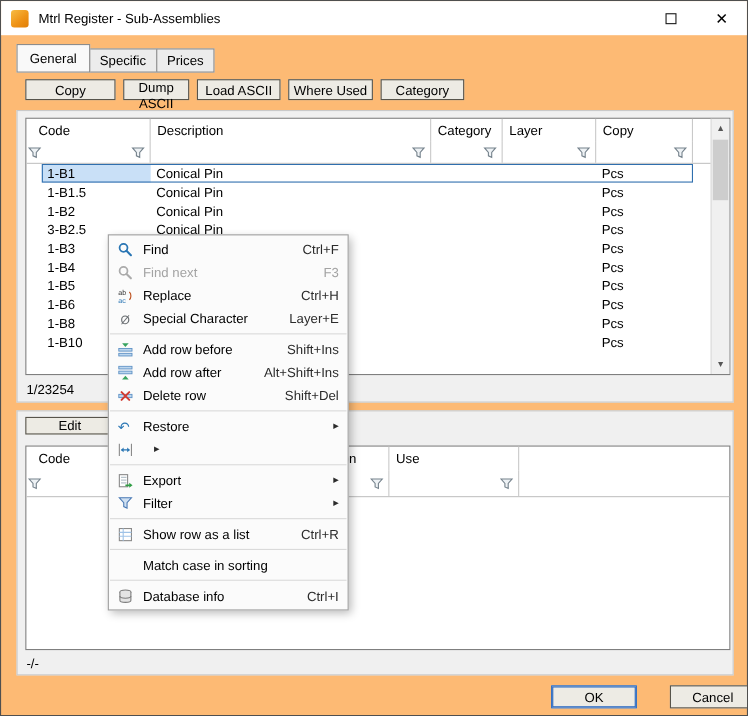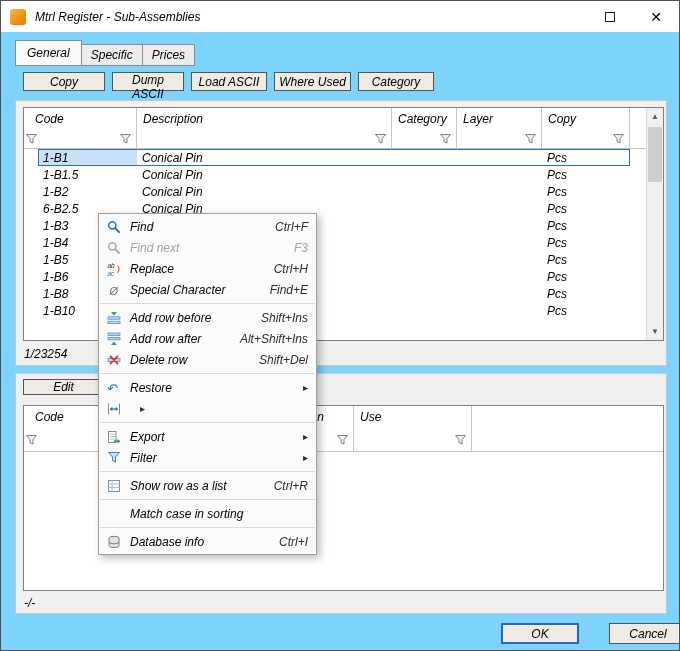--- a/index.html
+++ b/index.html
@@ -1,36 +1,36 @@
 <!DOCTYPE html>
 <html><head>
 <meta charset="utf-8">
 <style>
   *{box-sizing:border-box;margin:0;padding:0;}
   html,body{width:680px;height:651px;}
   body{font-family:"Liberation Sans","DejaVu Sans",sans-serif;font-size:12px;color:#000;}
-  #window{position:relative;width:680px;height:651px;background:#7dd3fc;border:1px solid #4f4f4f;overflow:hidden;font-style:italic;}
+  #window{position:relative;width:680px;height:651px;background:#fdba74;border:1px solid #4f4f4f;overflow:hidden;}
 
   .titlebar{position:absolute;top:0;left:0;right:0;height:31px;background:#fff;display:flex;align-items:center;}
   .app-icon{width:16px;height:16px;margin-left:9px;border-radius:3px;flex:none;
             background:linear-gradient(140deg,#f7bd45 0%,#ef9417 55%,#e07e06 100%);}
   .title{margin-left:9px;}
   .win-controls{margin-left:auto;display:flex;height:100%;}
   .win-btn{width:46px;height:100%;display:flex;align-items:center;justify-content:center;cursor:default;}
   .max-glyph{width:10px;height:10px;border:1px solid #1a1a1a;display:block;}
   .close-glyph{font-size:14px;line-height:1;}
 
   .tabs{position:absolute;top:39px;left:14px;display:flex;align-items:flex-end;}
   .tab{padding:3px 9px;background:#ececec;border:1px solid #8c8c8c;margin-right:-1px;}
   .tab.active{padding:5px 11px;background:#f9f9f9;position:relative;z-index:2;}
 
   .toolbar{position:absolute;top:71px;left:22px;display:flex;gap:7px;}
   button.btn{height:19px;background:#edebe4;border:1px solid #57544b;font:inherit;font-size:12px;padding:0 4px;}
   .toolbar .btn:nth-child(1){width:82px;}
-  .toolbar .btn:nth-child(2){width:72px;}
+  .toolbar .btn:nth-child(2){width:60px;}
   .toolbar .btn:nth-child(3){width:76px;}
   .toolbar .btn:nth-child(4){width:77px;}
   .toolbar .btn:nth-child(5){width:76px;}
 
   .panel{position:absolute;left:14px;width:652px;border:1px solid #c9c9c9;background:#f0f0f0;}
   #panelA{top:99px;height:266px;}
   #panelB{top:372px;height:241px;}
 
   .grid{position:absolute;left:22px;width:641px;background:#fff;border:1px solid #7f7f7f;z-index:2;}
   #gridA{top:106px;height:234px;}
@@ -190,21 +190,21 @@
           <div class="c rc" style="width: 14px;"></div>
           <div class="c rc" style="width: 99px;">1-B2</div>
           <div class="c rc" style="width: 255px;">Conical Pin</div>
           <div class="c rc" style="width: 65px;"></div>
           <div class="c rc" style="width: 85px;"></div>
           <div class="c rc" style="width: 88px;">Pcs</div>
           <div class="c rc" style="width: 16px;"></div>
         </div>
         <div class="row">
           <div class="c rc" style="width: 14px;"></div>
-          <div class="c rc" style="width: 99px;">6-B2.5</div>
+          <div class="c rc" style="width: 99px;">3-B2.5</div>
           <div class="c rc" style="width: 255px;">Conical Pin</div>
           <div class="c rc" style="width: 65px;"></div>
           <div class="c rc" style="width: 85px;"></div>
           <div class="c rc" style="width: 88px;">Pcs</div>
           <div class="c rc" style="width: 16px;"></div>
         </div>
         <div class="row">
           <div class="c rc" style="width: 14px;"></div>
           <div class="c rc" style="width: 99px;">1-B3</div>
           <div class="c rc" style="width: 255px;"></div>
@@ -350,21 +350,21 @@
         <div class="lbl">Replace</div>
         <div class="sc">Ctrl+H</div>
       </div>
       <div class="mi">
         <div class="ic">
           <svg width="14" height="14">
             <text x="2.5" y="11.5" font-size="11" fill="#6b6f73">Ø</text>
           </svg>
         </div>
         <div class="lbl">Special Character</div>
-        <div class="sc">Find+E</div>
+        <div class="sc">Layer+E</div>
       </div>
       <div class="msep"></div>
       <div class="mi">
         <div class="ic">
           <svg width="14" height="14">
             <path d="M4 1 L10 1 L7 4.5 Z" fill="#37a35f"></path>
             <rect x="1" y="5.8" width="12" height="2.4" fill="#bcd6ee" stroke="#5b8fc4" stroke-width="0.8"></rect>
             <rect x="1" y="10.2" width="12" height="2.4" fill="#bcd6ee" stroke="#5b8fc4" stroke-width="0.8"></rect>
           </svg>
         </div>

